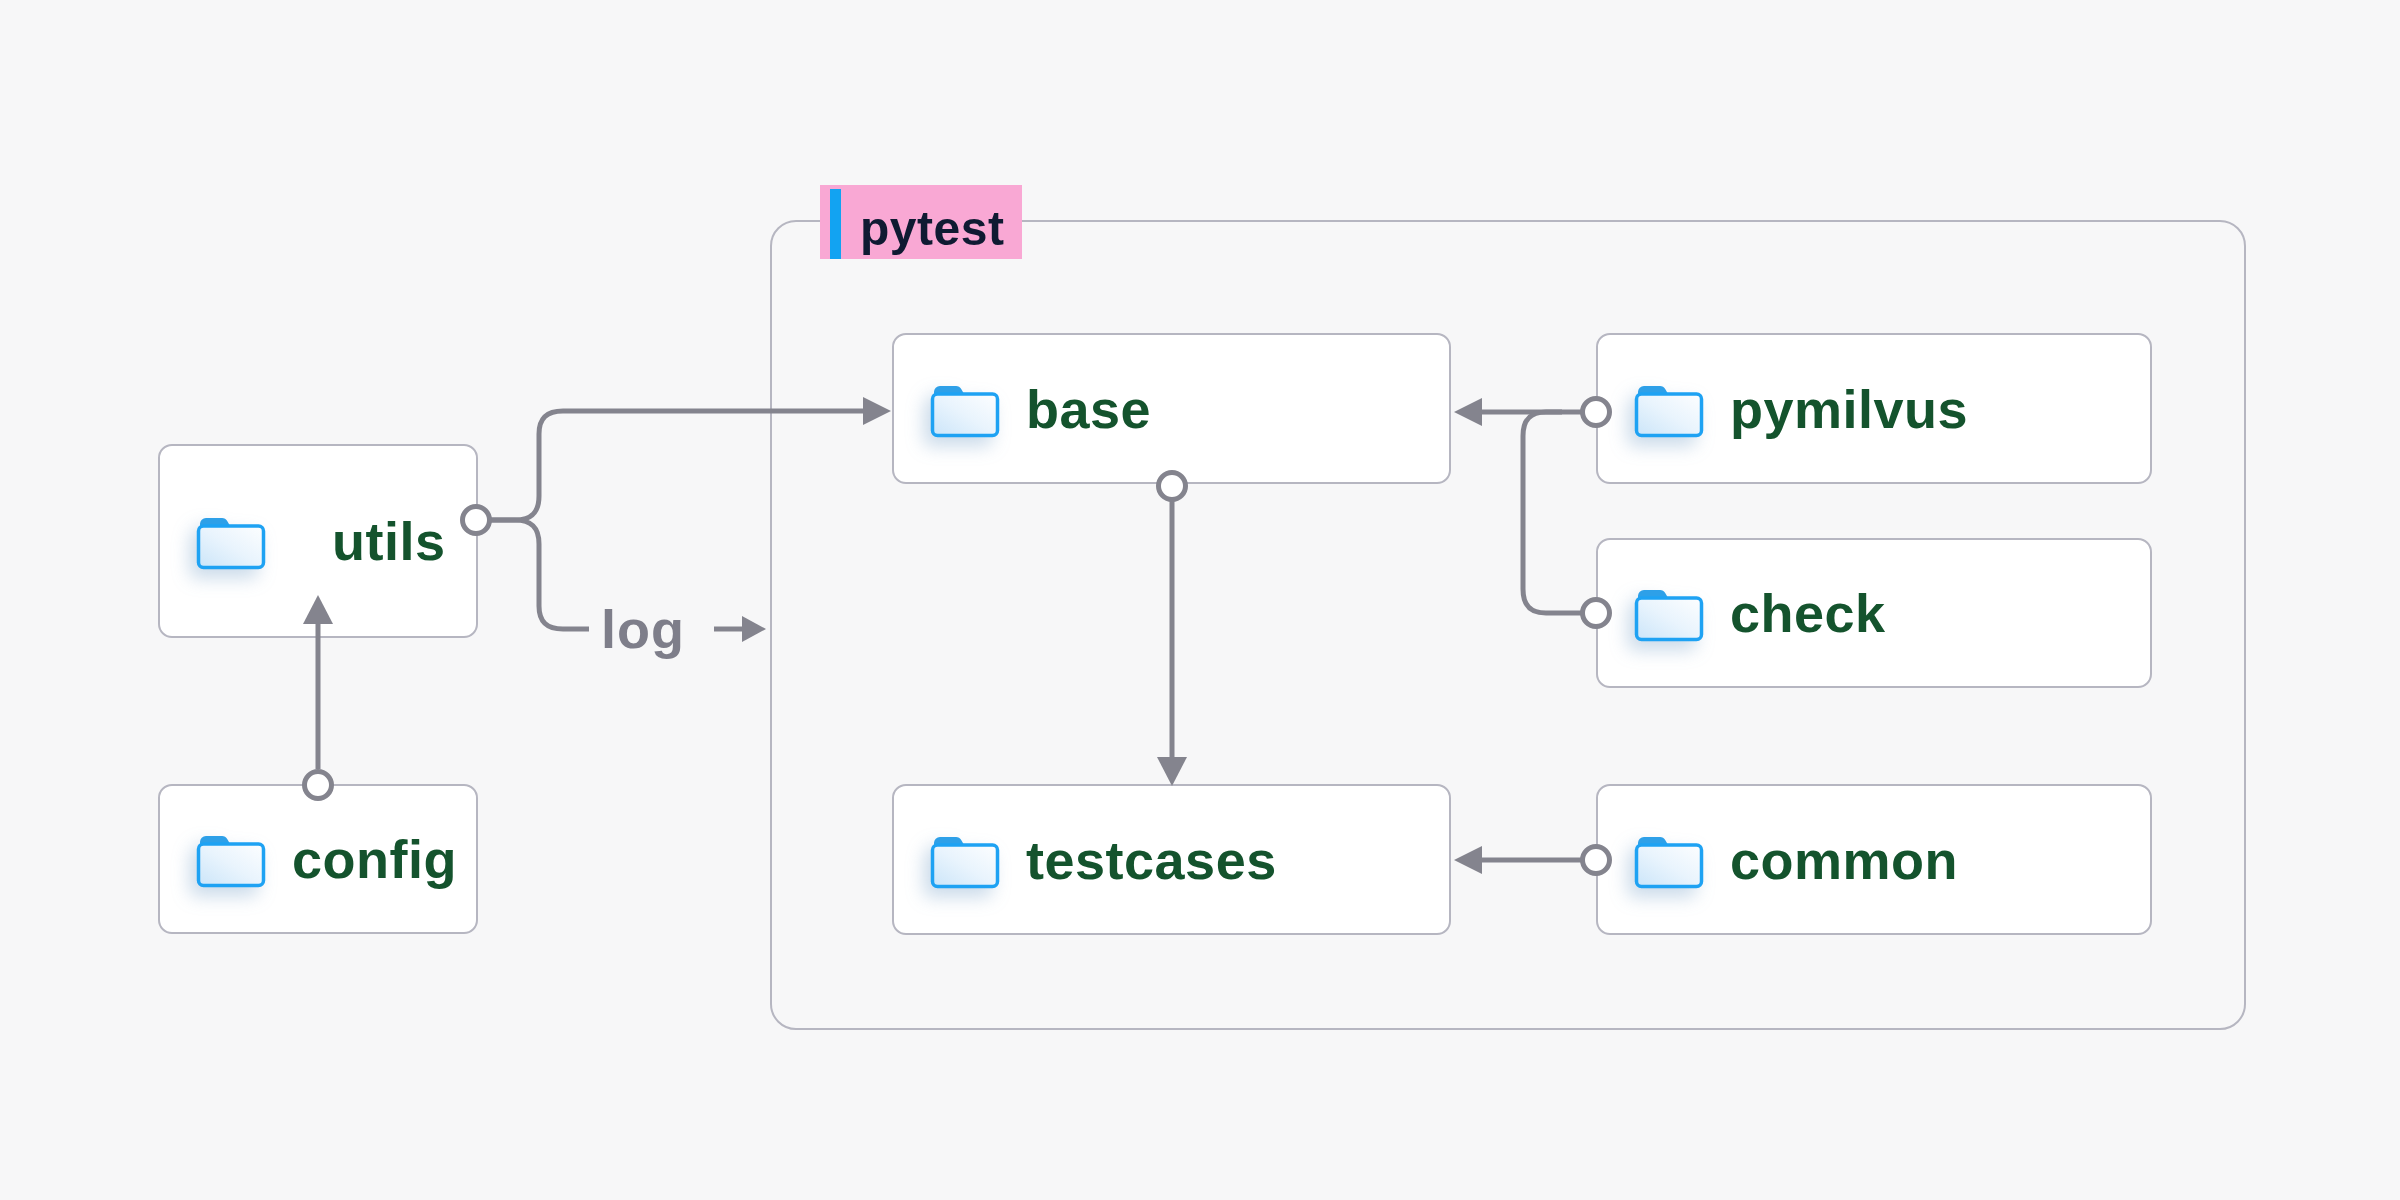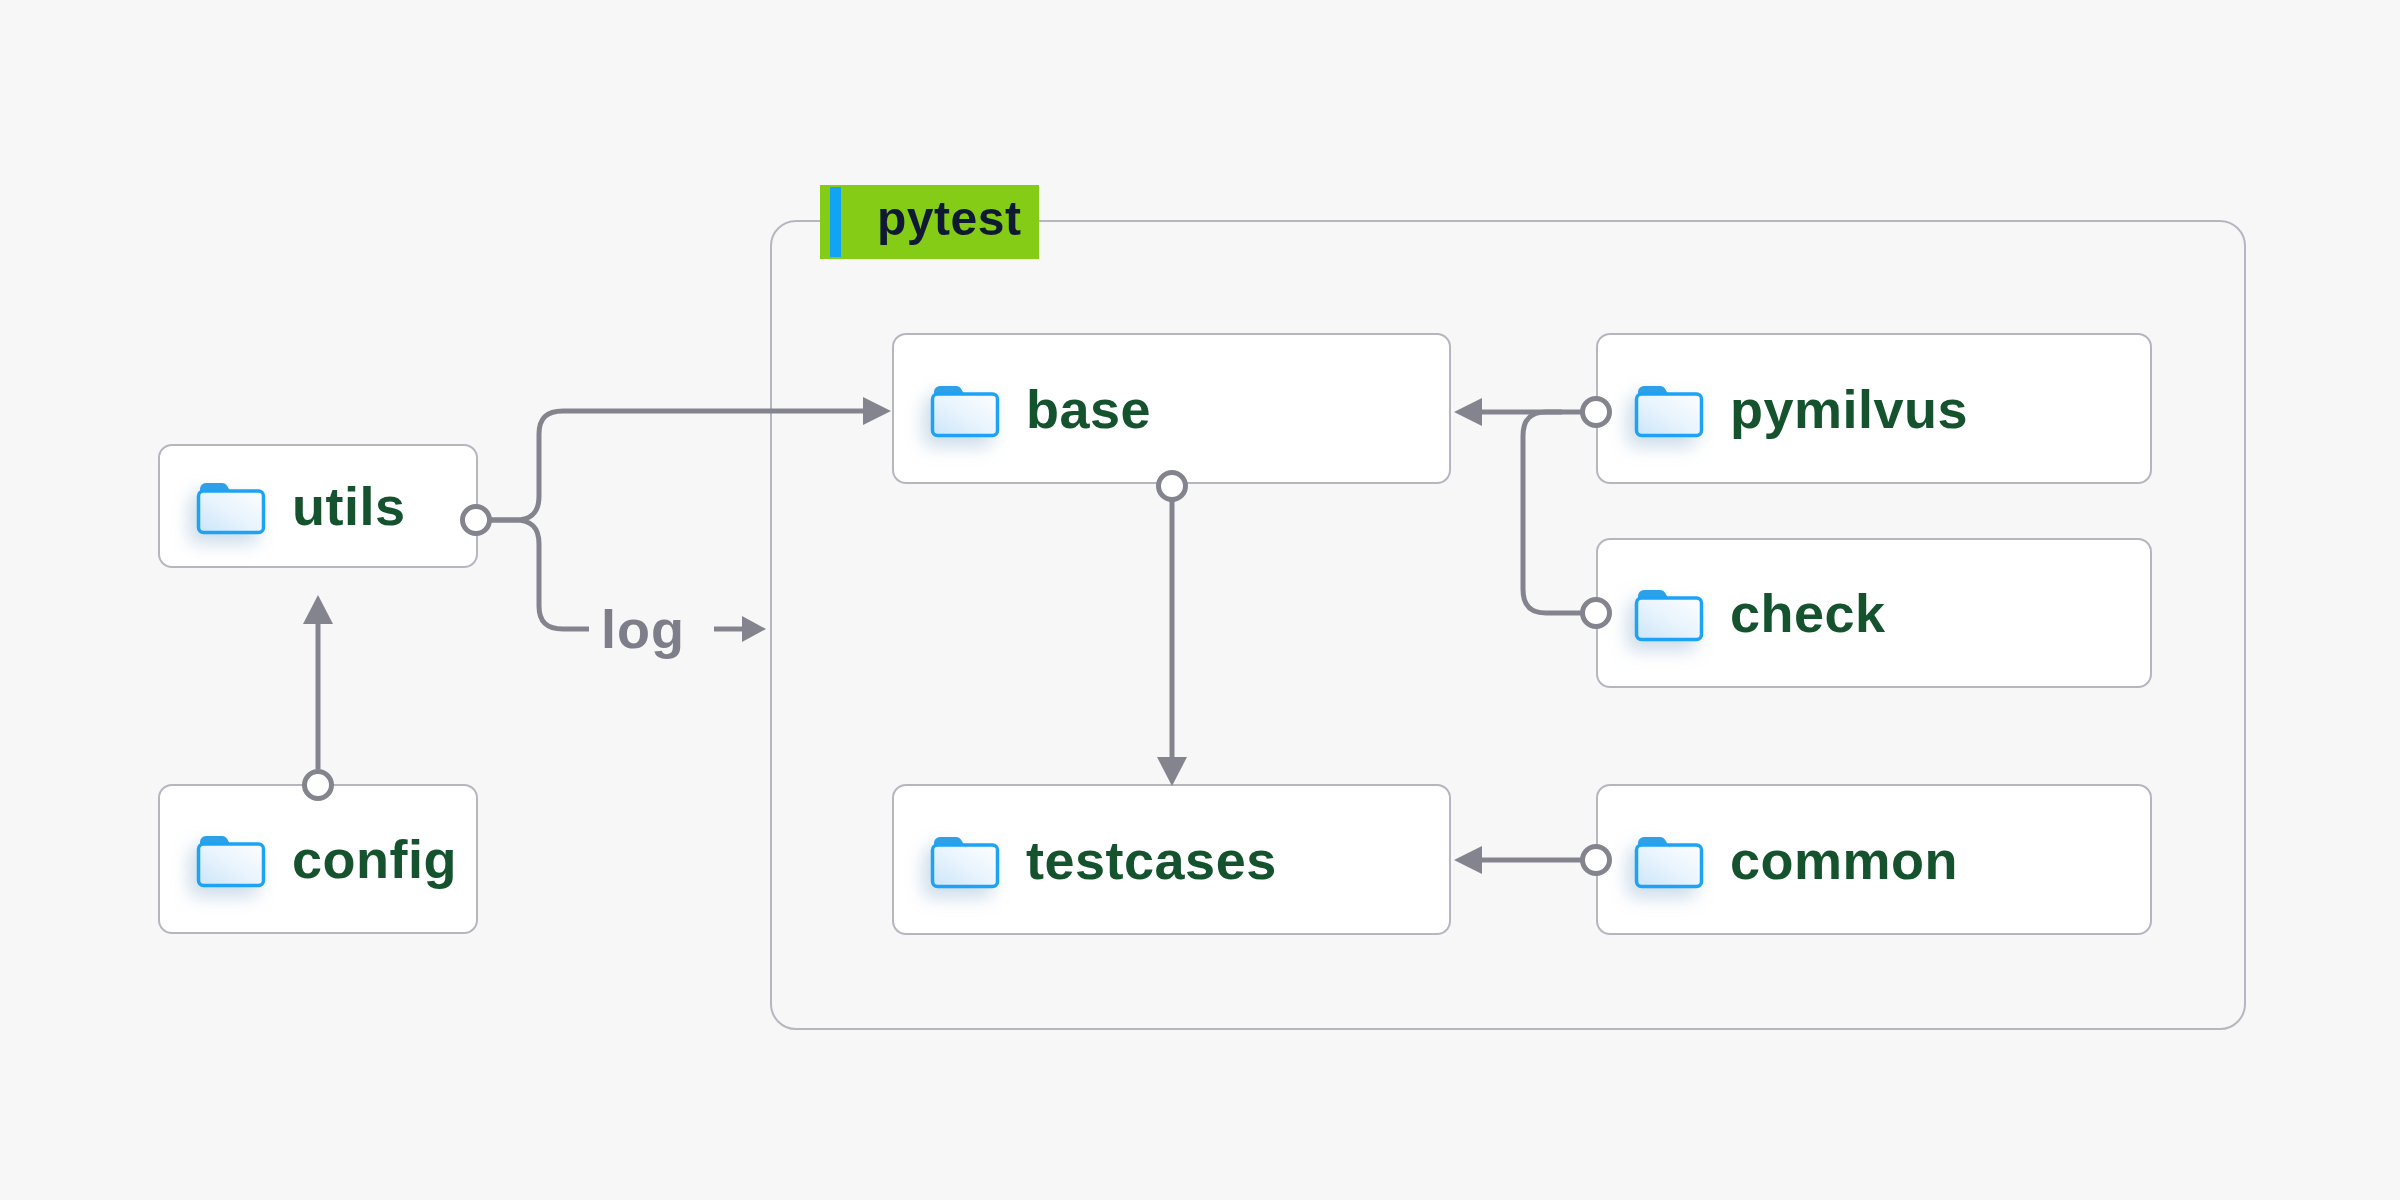--- a/index.html
+++ b/index.html
@@ -12,22 +12,22 @@
   .stage{position:relative;width:2400px;height:1200px;background:#F7F7F8;}
 
   
   .group{
     position:absolute;left:770px;top:220px;width:1476px;height:810px;
     border:2px solid #B6B6C1;border-radius:26px;
     box-sizing:border-box;background:transparent;z-index:1;
   }
   .group-label{
     position:absolute;top:-37px;left:48px;height:74px;
-    display:flex;align-items:center;
-    background:#84cc16;padding:0 18px 0 10px;gap:36px;
+    display:flex;align-items:flex-end;
+    background:#f9a8d4;padding:0 18px 0 10px;gap:19px;
   }
   .accent-bar{width:11px;height:70px;background:#12A3F2;display:inline-block;}
   .group-label-text{
     font-size:48px;font-weight:700;color:#0F1A32;letter-spacing:0.5px;line-height:1;
     padding-bottom:6px;
   }
 
   
   .node{
     position:absolute;background:#FFFFFF;
@@ -36,21 +36,21 @@
     z-index:2;
   }
   .node .folder{
     margin-left:36px;margin-right:26px;flex:0 0 auto;
     filter:drop-shadow(-7px 9px 9px rgba(70,125,180,0.28));
   }
   .node-label{
     font-size:54px;font-weight:700;color:#14532d;letter-spacing:0.5px;
     white-space:nowrap;
   }
-  #n-utils    {left:158px; top:444px; width:320px; height:124px;}
+  #n-utils    {left:158px; top:444px; width:320px; height:194px;gap:40px;}
   #n-config   {left:158px; top:784px; width:320px; height:150px;}
   #n-base     {left:892px; top:333px; width:559px; height:151px;}
   #n-pymilvus {left:1596px;top:333px; width:556px; height:151px;}
   #n-check    {left:1596px;top:538px; width:556px; height:150px;}
   #n-testcases{left:892px; top:784px; width:559px; height:151px;}
   #n-common   {left:1596px;top:784px; width:556px; height:151px;align-items:center;}
 
   
   .wires{position:absolute;left:0;top:0;z-index:3;pointer-events:none;}
   .wire{stroke:#84848E;stroke-width:5;fill:none;}

